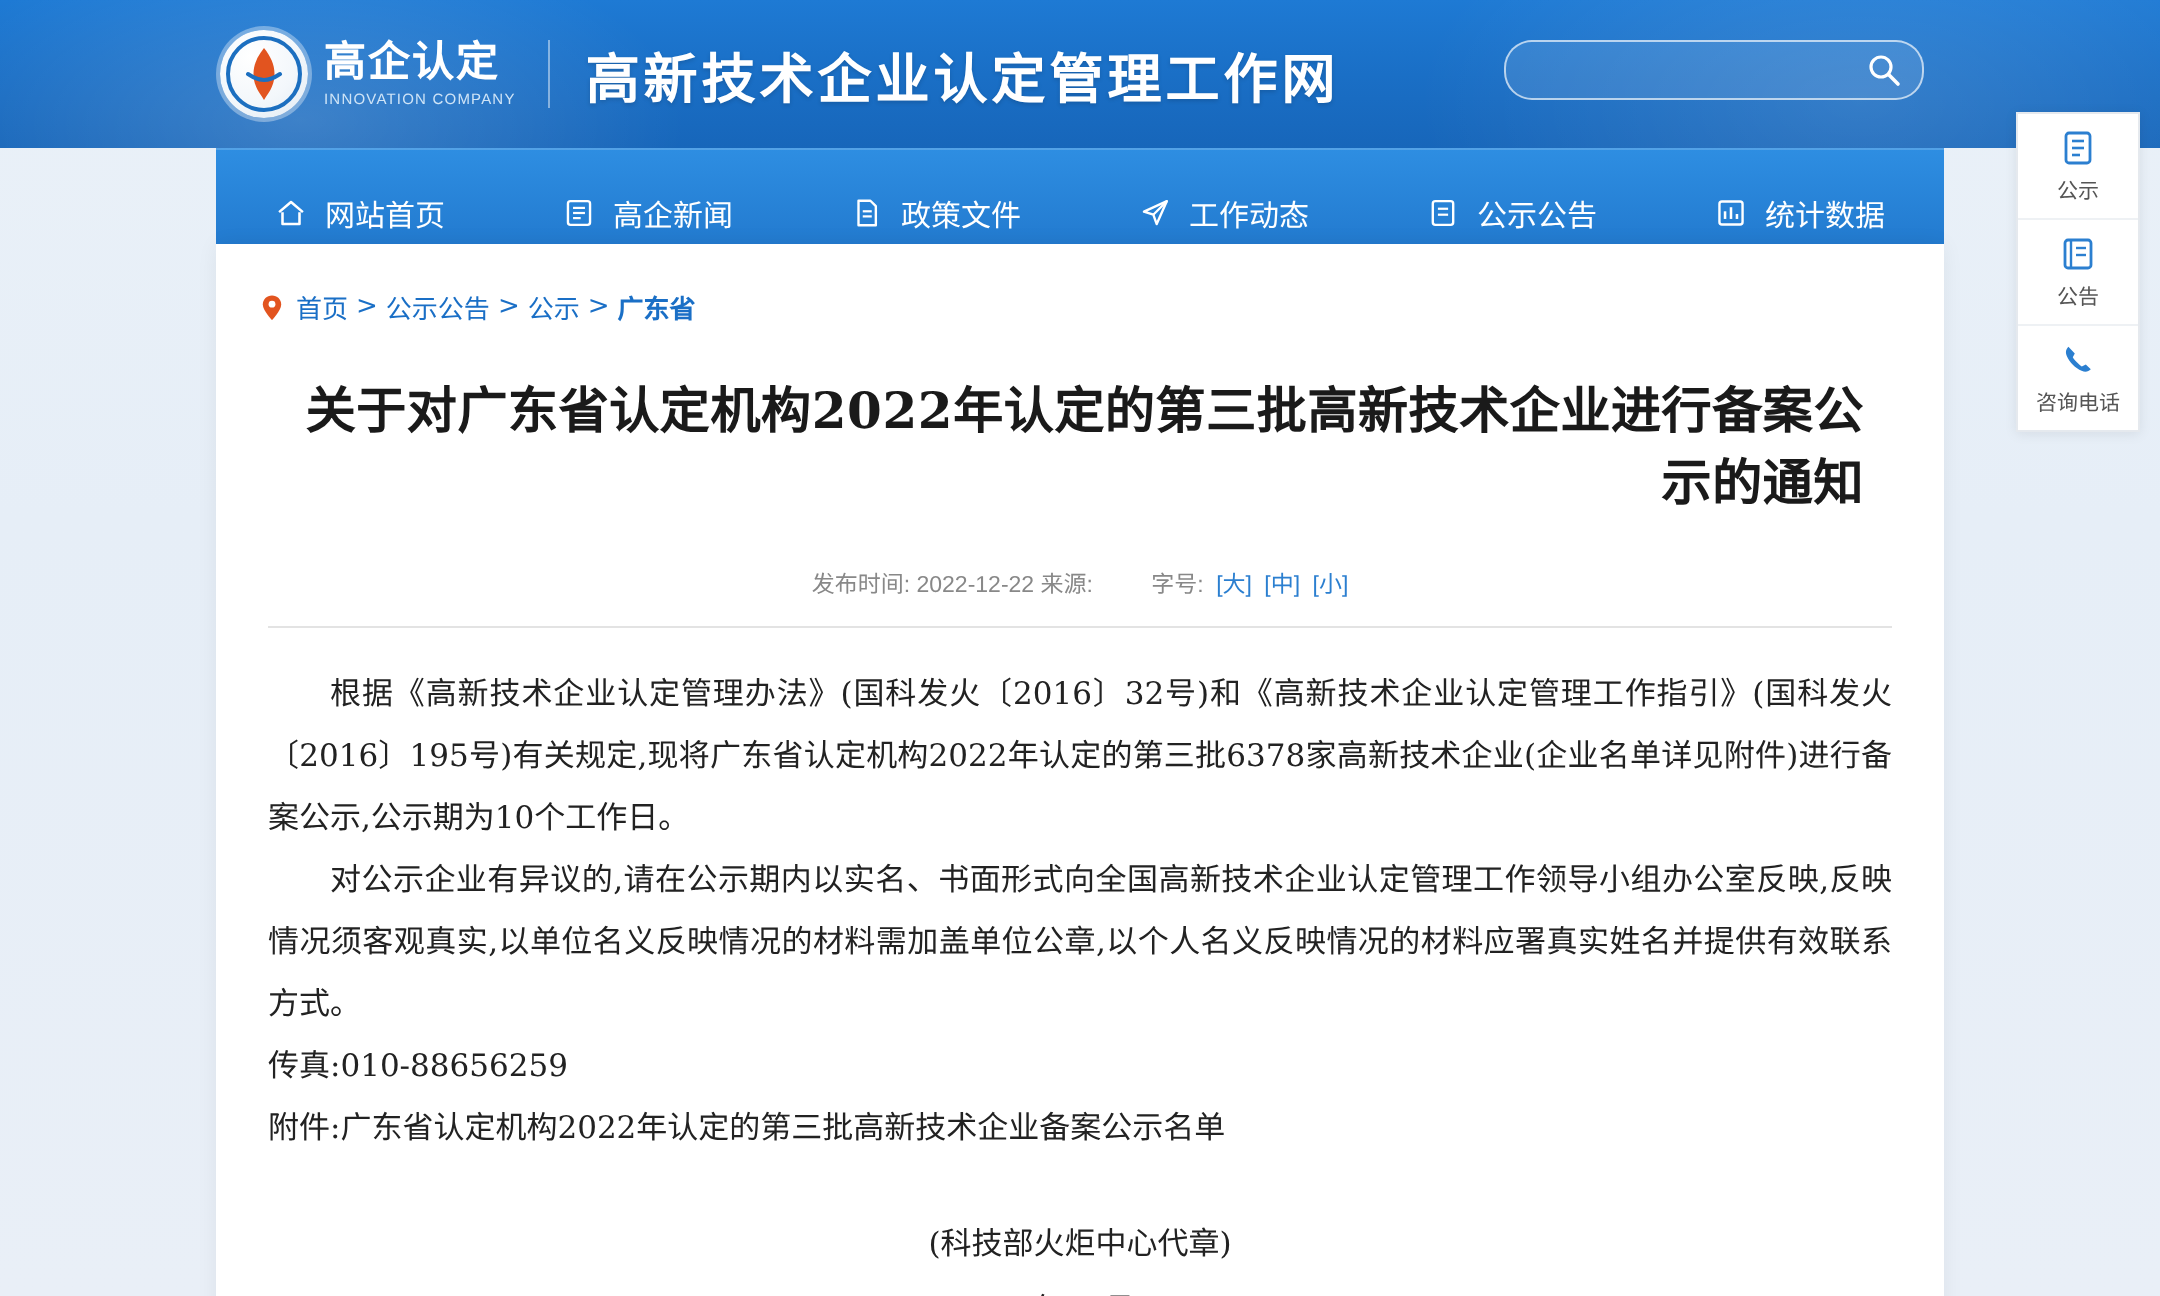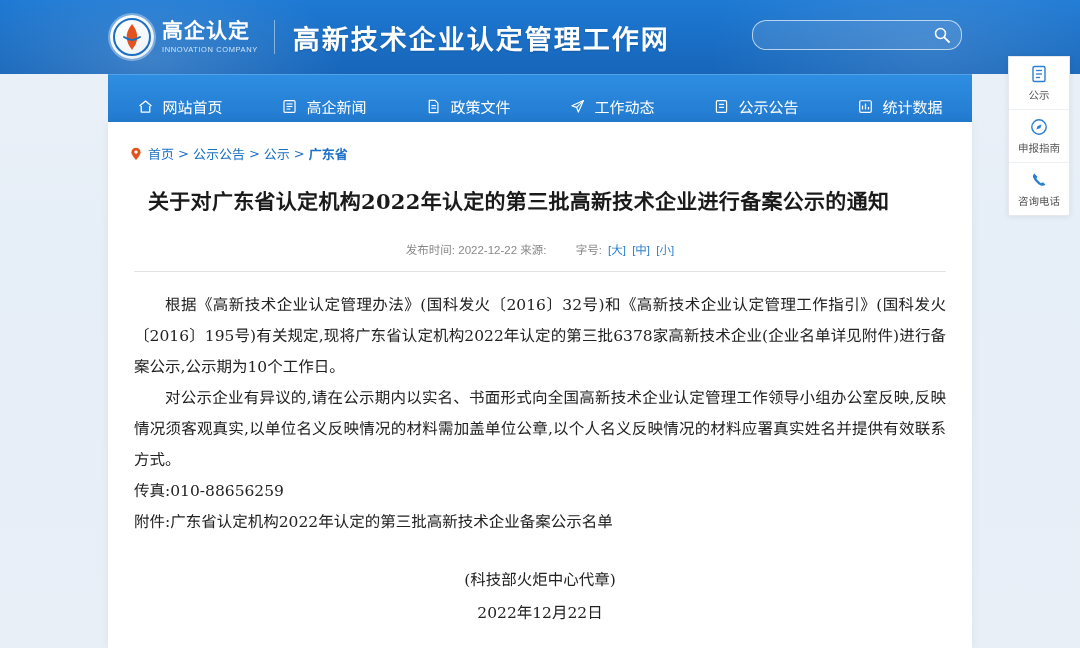--- a/index.html
+++ b/index.html
@@ -178,22 +178,22 @@
     padding: 22px 0 0 22px;
     font-family: "DejaVu Sans", "Liberation Sans", sans-serif;
   }
   .breadcrumb .pin { width: 12px; height: 14px; display:block; margin-right:2px; }
   .breadcrumb a { color: #1a6fc6; text-decoration: none; cursor: pointer; }
   .breadcrumb .sep { color: #1a6fc6; }
   .breadcrumb .cur { color: #1a6fc6; font-weight: bold; }
 
   .doc-title {
     margin: 22px 40px 0 40px;
-    text-align: left;
-    font-size: 21px;
+    text-align: right;
+    font-size: 25px;
     font-weight: bold;
     color: #1a1a1a;
     font-family: "DejaVu Serif", "Liberation Serif", serif;
     letter-spacing: 0.3px;
   }
   .doc-meta {
     margin-top: 26px;
     text-align: center;
     font-size: 11.5px;
     color: #888;
@@ -409,30 +409,32 @@
         <svg width="20" height="20" viewBox="0 0 20 20" aria-hidden="true">
           <rect x="4" y="2.5" width="12" height="15" rx="1.5" fill="none" stroke="#2b7fd0" stroke-width="1.4"></rect>
           <line x1="7" y1="6.5" x2="13" y2="6.5" stroke="#2b7fd0" stroke-width="1.3"></line>
           <line x1="7" y1="10" x2="13" y2="10" stroke="#2b7fd0" stroke-width="1.3"></line>
           <line x1="7" y1="13.5" x2="11" y2="13.5" stroke="#2b7fd0" stroke-width="1.3"></line>
         </svg>
       </span>
       <span class="lbl">公示</span>
     </div>
 
-
     <div class="float-item">
       <span class="ico">
         <svg width="20" height="20" viewBox="0 0 20 20" aria-hidden="true">
-          <circle cx="10" cy="10" r="7.2" fill="none" stroke="#2b7fd0" stroke-width="1.4"></circle>
-          <path d="M12.6 7.4 L8.6 9 L7.4 12.6 L11.4 11 Z" fill="#2b7fd0"></path>
+          <rect x="3.5" y="3" width="13" height="14" rx="1.5" fill="none" stroke="#2b7fd0" stroke-width="1.4"></rect>
+          <line x1="6.5" y1="3" x2="6.5" y2="17" stroke="#2b7fd0" stroke-width="1.2"></line>
+          <line x1="9" y1="7" x2="14" y2="7" stroke="#2b7fd0" stroke-width="1.2"></line>
+          <line x1="9" y1="10.5" x2="14" y2="10.5" stroke="#2b7fd0" stroke-width="1.2"></line>
         </svg>
       </span>
-      <span class="lbl">申报指南</span>
-    </div>
+      <span class="lbl">公告</span>
+    </div>
+
 
     <div class="float-item">
       <span class="ico">
         <svg width="20" height="20" viewBox="0 0 20 20" aria-hidden="true">
           <path d="M5.2 3.4 C4 4.6 3.6 6 4.4 8 C5.6 11 8.8 14.2 11.8 15.4 C13.8 16.2 15.2 15.8 16.4 14.6 L13.9 12.3 L11.9 13.2 C10.6 12.4 8.2 10 7.4 8.6 L8.4 6.7 Z" fill="#2b7fd0"></path>
         </svg>
       </span>
       <span class="lbl">咨询电话</span>
     </div>
 

